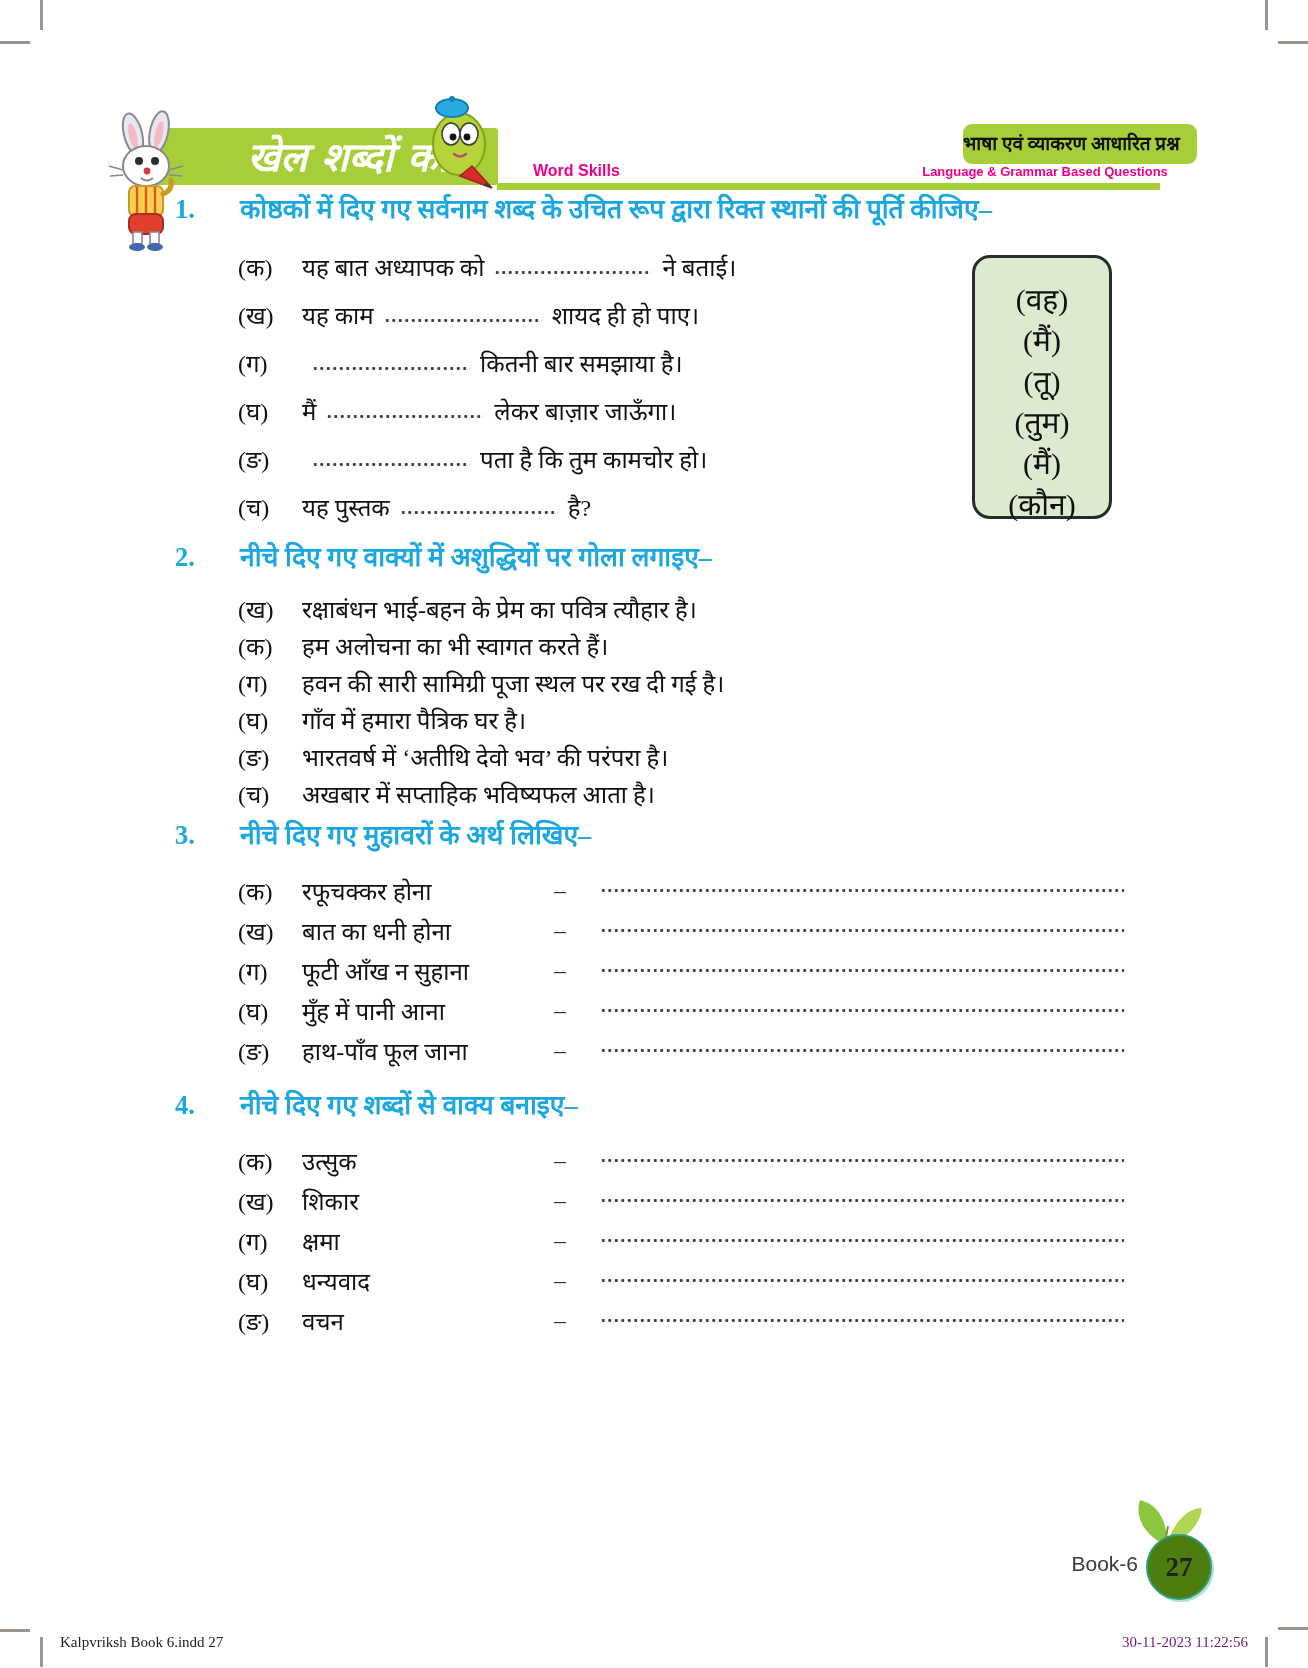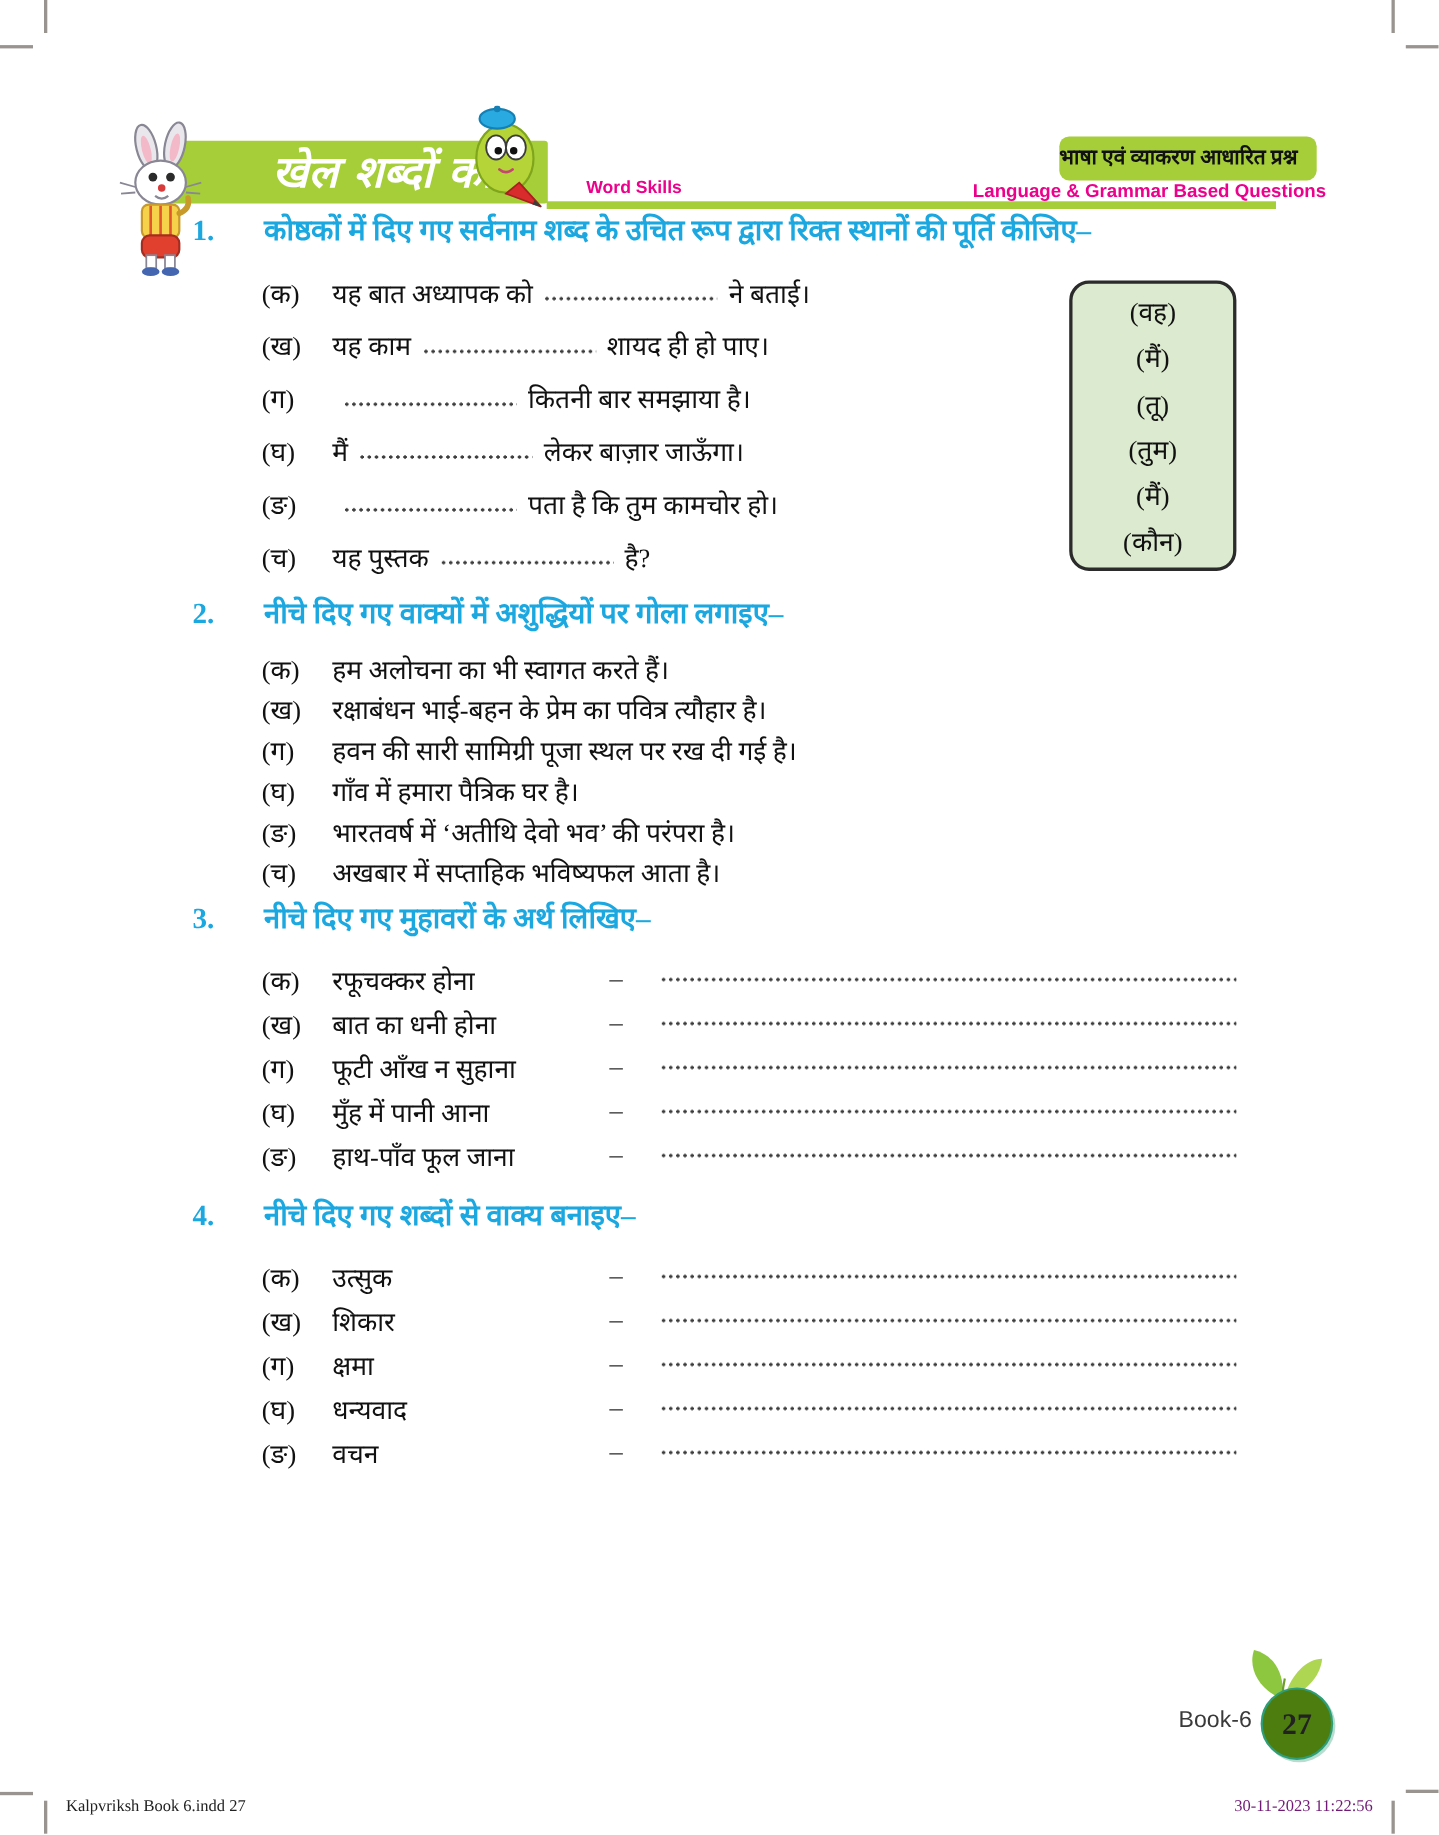--- a/index.html
+++ b/index.html
@@ -18,43 +18,43 @@
                 font-family:"DejaVu Sans","Liberation Sans",sans-serif;
                 font-style:italic;font-weight:bold;font-size:40px;line-height:54px;color:#ffffff;}
   .banner-strip{position:absolute;left:497px;top:183px;width:663px;height:7px;background:#a6ce39;}
   .rabbit{position:absolute;left:103px;top:110px;width:92px;height:142px;}
   .pencil{position:absolute;left:416px;top:96px;width:88px;height:96px;}
   .word-skills{position:absolute;left:533px;top:162px;font-family:"Liberation Sans",sans-serif;
                font-size:16px;font-weight:bold;color:#ec008c;}
   .badge{position:absolute;left:963px;top:124px;width:234px;height:40px;background:#a6ce39;
          border-radius:9px;font-weight:bold;font-size:19px;line-height:40px;color:#111;}
   .badge-en{position:absolute;left:880px;top:164px;width:330px;text-align:center;
-            font-family:"Liberation Sans",sans-serif;font-size:17px;font-weight:bold;color:#ec008c;}
+            font-family:"Liberation Sans",sans-serif;font-size:13px;font-weight:bold;color:#ec008c;}
 
   
   .q-block{position:absolute;left:150px;width:1010px;}
   .q-head{display:flex;font-weight:bold;color:#1ba7e0;font-size:26.5px;line-height:34px;}
   .q-num{flex:none;width:90px;padding-left:25px;box-sizing:border-box;}
   .q-title{flex:1;}
   .q-body{margin-top:18px;}
   .row-label{display:inline-block;width:64px;}
   .fill-row{font-size:24px;line-height:48px;margin-left:88px;}
   .sentence-row{font-size:24px;line-height:37px;margin-left:88px;}
   .write-row{display:flex;align-items:center;height:40px;margin-left:88px;width:886px;font-size:24px;}
   .write-row .row-label{flex:none;}
   .w-term{flex:none;width:252px;}
   .w-dash{flex:none;width:46px;color:#333;}
   .dots{background-image:radial-gradient(circle,#3c3c3c 1.3px,transparent 1.7px);
         background-size:6.5px 9px;background-repeat:repeat-x;background-position:0 center;}
   .dots-inline{display:inline-block;width:158px;height:10px;margin:0 10px;vertical-align:-1px;}
   .dots-line{flex:1;height:12px;}
-  .options-box{position:absolute;left:822px;top:63px;width:152px;height:264px;
+  .options-box{position:absolute;left:822px;top:63px;width:140px;height:264px;
                background:#dcead0;border:3px solid #2b2b2b;border-radius:18px;
                display:flex;flex-direction:column;justify-content:space-around;align-items:center;
-               padding:4px 0;box-sizing:border-box;font-size:24px;color:#111;}
+               padding:20px 0;box-sizing:border-box;font-size:30px;color:#111;}
 
   
   .book-label{position:absolute;left:1022px;top:1552px;width:116px;text-align:right;
               font-family:"Liberation Sans",sans-serif;font-size:21px;color:#3a3a3a;}
   .page-ring{position:absolute;left:1146px;top:1534px;width:62px;height:62px;border-radius:50%;
              border:2px solid #2e9e78;box-shadow:2px 2px 0 0 rgba(46,158,120,.35);
              display:flex;align-items:center;justify-content:center;background:#4d7c0f;}
   .page-num{font-size:27px;font-weight:bold;color:#222;}
   .leaves{position:absolute;left:1126px;top:1494px;width:80px;height:52px;}
   .imprint-left{position:absolute;left:60px;top:1634px;font-size:15px;color:#222;}
@@ -142,22 +142,22 @@
           <div class="option">(मैं)</div>
           <div class="option">(कौन)</div>
         </div>
       </section>
       <section class="q-block" style="top: 540px;">
         <div class="q-head">
           <span class="q-num">2.</span>
           <span class="q-title">नीचे दिए गए वाक्यों में अशुद्धियों पर गोला लगाइए–</span>
         </div>
         <div class="q-body">
+          <div class="q-row sentence-row"><span class="row-label">(ख)</span><span class="sent">रक्षाबंधन भाई-बहन के प्रेम का पवित्र त्यौहार है।</span></div>
           <div class="q-row sentence-row"><span class="row-label">(क)</span><span class="sent">हम अलोचना का भी स्वागत करते हैं।</span></div>
-          <div class="q-row sentence-row"><span class="row-label">(ख)</span><span class="sent">रक्षाबंधन भाई-बहन के प्रेम का पवित्र त्यौहार है।</span></div>
           <div class="q-row sentence-row"><span class="row-label">(ग)</span><span class="sent">हवन की सारी सामिग्री पूजा स्थल पर रख दी गई है।</span></div>
           <div class="q-row sentence-row"><span class="row-label">(घ)</span><span class="sent">गाँव में हमारा पैत्रिक घर है।</span></div>
           <div class="q-row sentence-row"><span class="row-label">(ङ)</span><span class="sent">भारतवर्ष में ‘अतीथि देवो भव’ की परंपरा है।</span></div>
           <div class="q-row sentence-row"><span class="row-label">(च)</span><span class="sent">अखबार में सप्ताहिक भविष्यफल आता है।</span></div>
         </div>
       </section>
       <section class="q-block" style="top: 818px;">
         <div class="q-head">
           <span class="q-num">3.</span>
           <span class="q-title">नीचे दिए गए मुहावरों के अर्थ लिखिए–</span>

